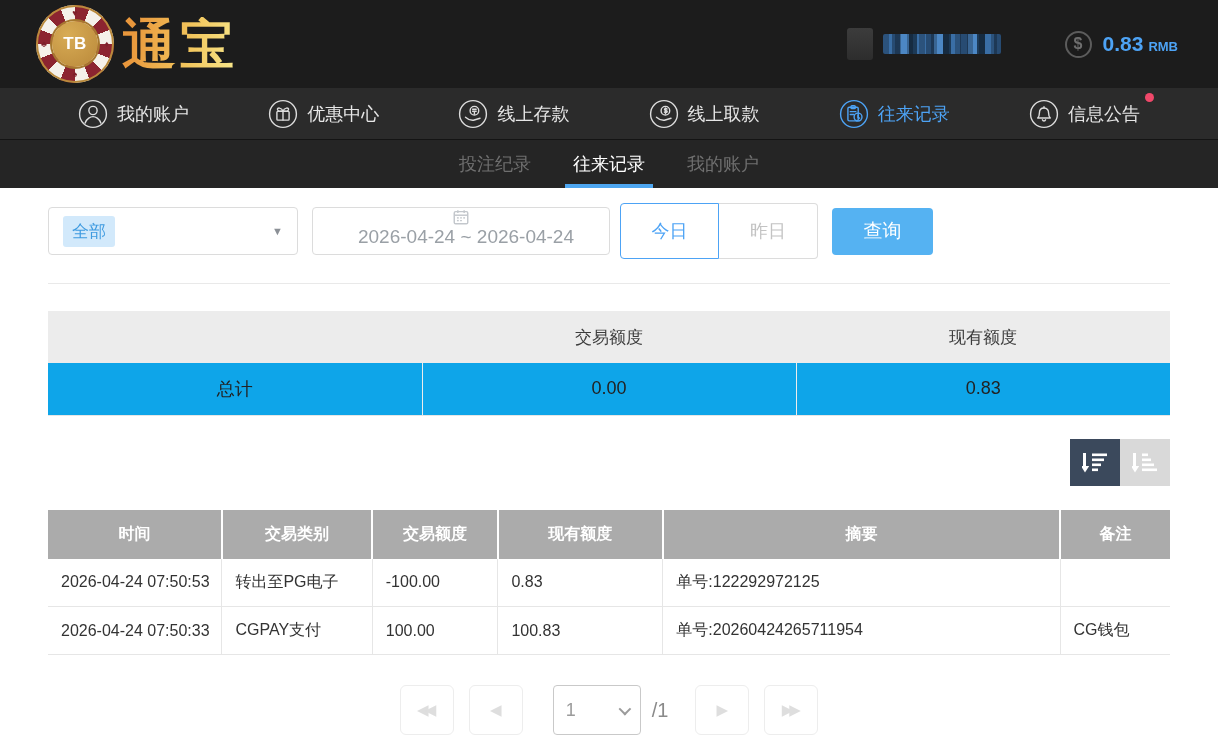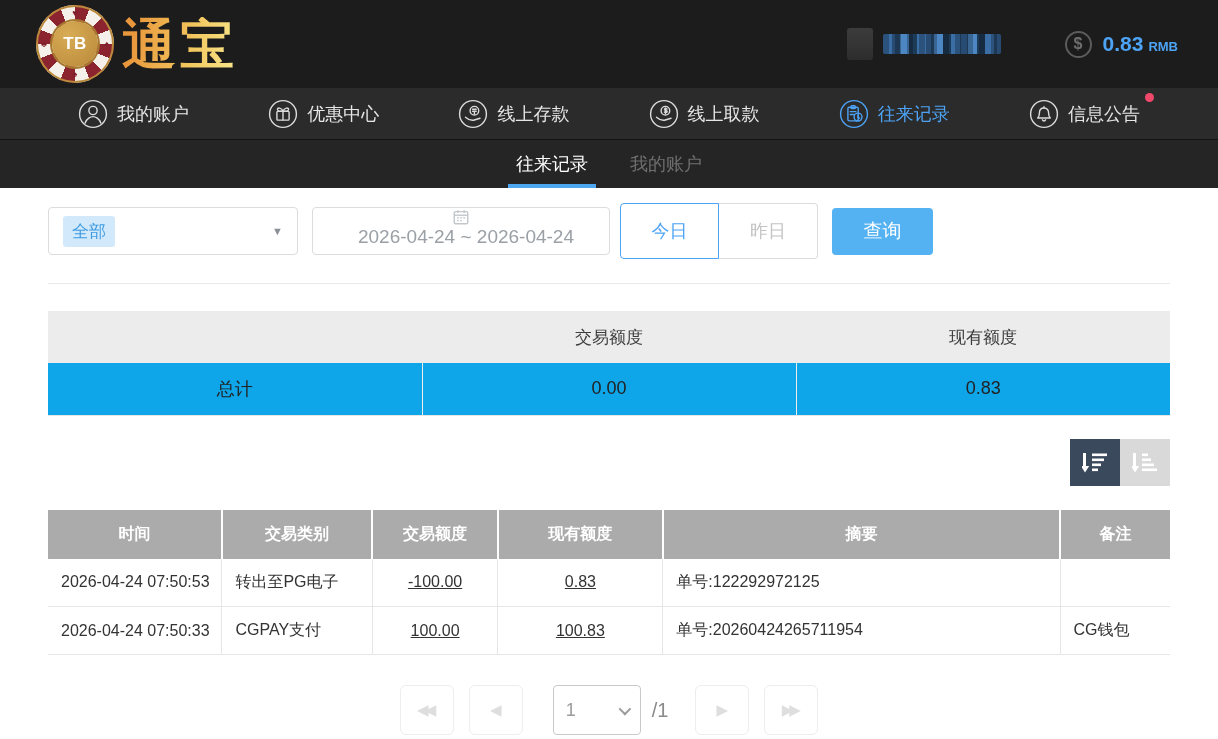--- a/index.html
+++ b/index.html
@@ -146,21 +146,21 @@
   .records thead th {
     background:#ababab; color:#fff; font-weight:bold; font-size:16px;
     height:49px; text-align:center;
   }
   .records thead th + th { border-left:2px solid #fff; }
   .records tbody td {
     height:48px; font-size:16px; color:#333; background:#fff;
     border-bottom:1px solid #e6e6e6; padding:0 13px; white-space:nowrap; overflow:hidden;
   }
   .records tbody td + td { border-left:1px solid #e6e6e6; }
-  .records td.num { text-align:center;text-decoration:underline; }
+  .records td.num { text-align:left; }
 
   
   .pager { display:flex; align-items:center; justify-content:center;
     margin-top:30px; gap:15px; }
   .pg-btn {
     width:54px; height:50px; border:1px solid #ededed; border-radius:6px;
     background:#fff; color:#dedede; font-size:15px; letter-spacing:-4px;
     display:flex; align-items:center; justify-content:center; cursor:pointer;
     padding-right:4px;
   }
@@ -254,20 +254,23 @@
       <path d="M16 9.6c-3.4 0-4.9 2.5-4.9 5.3 0 2.9-.8 4.4-1.8 5.4h13.4c-1-1-1.8-2.5-1.8-5.4 0-2.8-1.5-5.3-4.9-5.3z"></path>
       <path d="M14.3 22.2a1.8 1.8 0 0 0 3.4 0"></path>
       <line x1="16" y1="8.2" x2="16" y2="9.6"></line>
     </svg>
     <span>信息公告</span>
     <span class="nav-dot"></span>
   </div>
 </div>
 
 <div class="subnav">
+  <div class="subtab">
+    <span>投注纪录</span>
+  </div>
   <div class="subtab active">
     <span>往来记录</span>
   </div>
   <div class="subtab">
     <span>我的账户</span>
   </div>
 </div>
 
 <div class="content">
 

